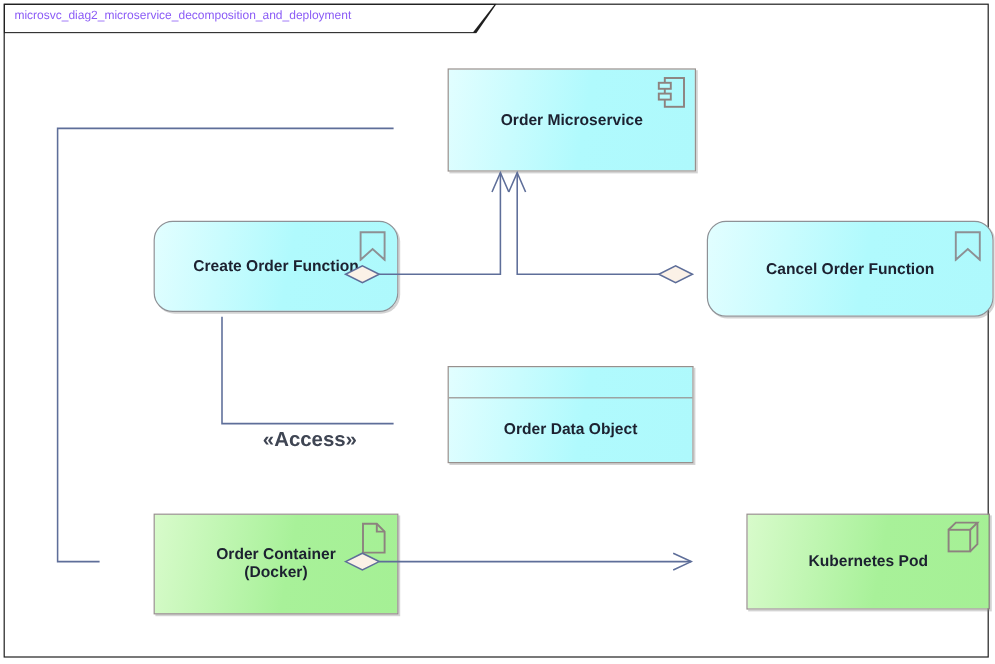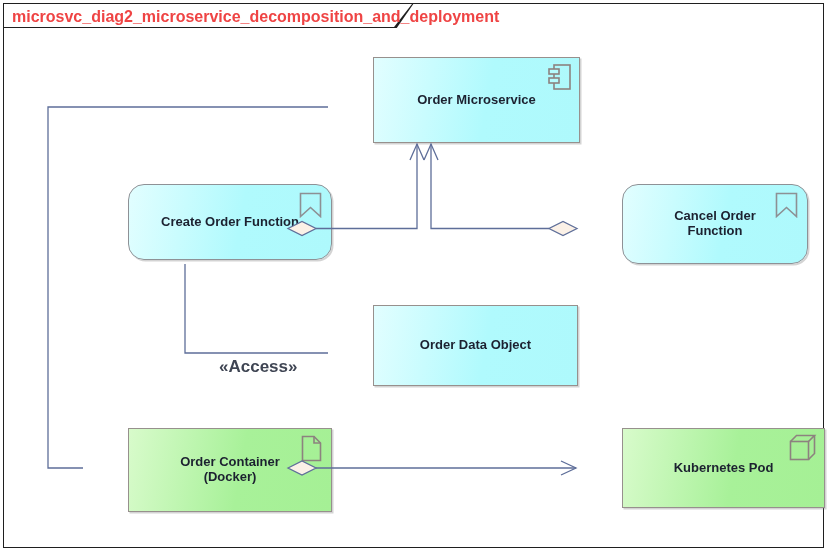--- a/index.html
+++ b/index.html
@@ -15,37 +15,37 @@
     position:absolute;left:3px;top:3px;width:411px;height:25px;
     background:#1f1f1f;
     clip-path:polygon(0 0,100% 0,95.8% 100%,0 100%);
   }
   .title-tab-inner{
     position:absolute;left:1px;top:1px;width:408px;height:23px;
     background:#ffffff;
     clip-path:polygon(0 0,100% 0,95.6% 100%,0 100%);
   }
   .title-text{
-    position:absolute;left:12px;top:8px;font-size:16px;font-weight:bold;
-    color:#ef4444;white-space:nowrap;letter-spacing:0;
+    position:absolute;left:12px;top:8px;font-size:10px;font-weight:normal;
+    color:#8b5cf6;white-space:nowrap;letter-spacing:0;
   }
   .node{
     position:absolute;box-sizing:border-box;display:flex;
     align-items:center;justify-content:center;text-align:center;
     font-size:13px;font-weight:bold;color:#1c2130;
     box-shadow:1.5px 1.5px 0 rgba(130,130,130,.35);
     margin-left:45px;
   }
   .fill-cyan{background:linear-gradient(100deg,#e2feff 0%,#b0fafd 55%,#aef9fc 100%);}
   .fill-green{background:linear-gradient(100deg,#d8fbcb 0%,#a8f199 55%,#a5f095 100%);}
   .sq{border:1px solid #97908d;}
   .rounded{border:1.5px solid #8e9196;border-radius:16px;}
   .node .corner-icon{position:absolute;pointer-events:none;}
   .label{padding:0 26px;line-height:1.15;}
-  .band-box{flex-direction:row;align-items:stretch;justify-content:flex-start;padding:0;}
+  .band-box{flex-direction:column;align-items:stretch;justify-content:flex-start;padding:0;}
   .band{height:25px;border-bottom:1px solid #97908d;flex:0 0 auto;}
   .band-body{flex:1 1 auto;display:flex;align-items:center;justify-content:center;}
   svg.connector-layer{
     position:absolute;left:0;top:0;width:829px;height:553px;
     pointer-events:none;
   }
   .conn{stroke:#5e6e99;stroke-width:1.3;fill:none;}
   .diamond{stroke:#5e6e99;stroke-width:1.3;fill:#fbf1e7;}
   .access-label{
     position:absolute;left:219px;top:357px;width:76px;text-align:center;
@@ -80,21 +80,21 @@
 
   <div class="node rounded fill-cyan" style="left:83px;top:184px;width:204px;height:76px;">
     <span class="corner-icon" style="right:9px;top:7px;">
       <svg width="23" height="26" viewBox="0 0 23 26">
         <path class="icon-stroke-fn" d="M1.5,1.5 H21.5 V24.5 L11.5,15.5 L1.5,24.5 Z"></path>
       </svg>
     </span>
     <span class="label">Create Order Function</span>
   </div>
 
-  <div class="node rounded fill-cyan" style="left:577px;top:184px;width:186px;height:80px;">
+  <div class="node rounded fill-cyan" style="left:544px;top:184px;width:239px;height:80px;">
     <span class="corner-icon" style="right:9px;top:7px;">
       <svg width="23" height="26" viewBox="0 0 23 26">
         <path class="icon-stroke-fn" d="M1.5,1.5 H21.5 V24.5 L11.5,15.5 L1.5,24.5 Z"></path>
       </svg>
     </span>
     <span class="label">Cancel Order Function</span>
   </div>
 
   <div class="node sq fill-cyan band-box" style="left:328px;top:305px;width:205px;height:81px;">
     <div class="band"></div>

